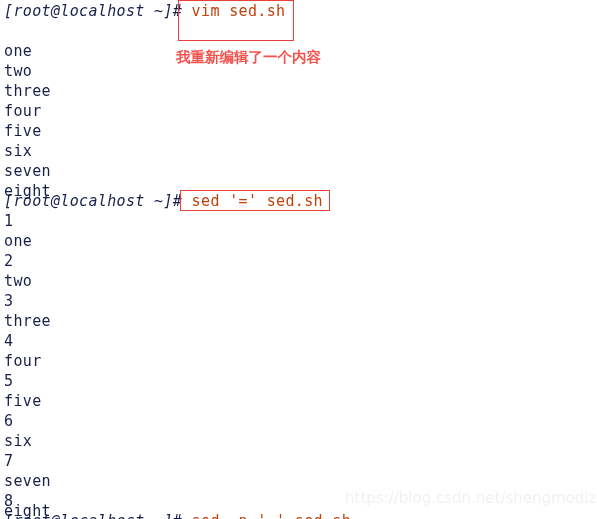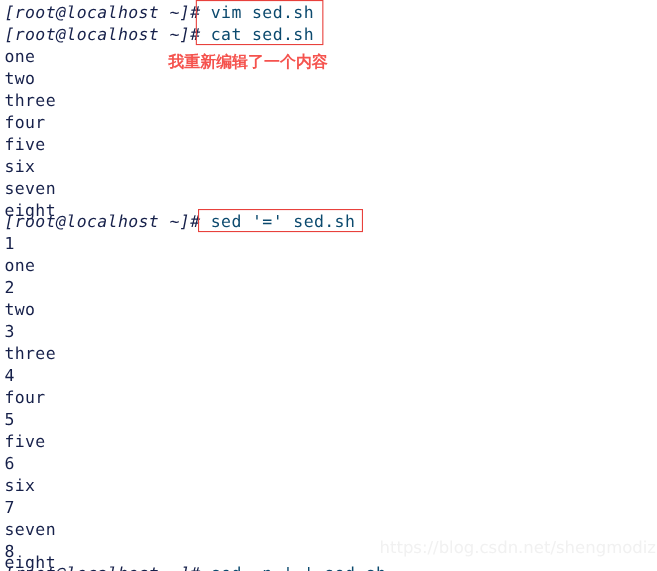--- a/index.html
+++ b/index.html
@@ -35,21 +35,21 @@
     color: #16204a;
     white-space: pre;
     letter-spacing: 0.35px;
   }
 
   .prompt {
     color: #16204a;
     font-style: italic;
   }
   .cmd {
-    color: #0c4a6e;
+    color: #c2410c;
   }
 
   
   .callout-box {
     position: absolute;
     border: 1.5px solid #e8413c;
     box-sizing: border-box;
     pointer-events: auto;
   }
 
@@ -80,21 +80,20 @@
     line-height: 23px;
   }
 </style>
 </head>
 <body>
 
 <div id="terminal">
 
   <div class="line" style="top:0px;"><span class="prompt">[root@localhost ~]#</span><span class="cmd"> vim sed.sh</span></div>
 
-  <div class="line" style="top:20px;"><span class="prompt">[root@localhost ~]#</span><span class="cmd"> cat sed.sh</span></div>
 
   <div class="line" style="top:40px;">one</div>
   <div class="line" style="top:60px;">two</div>
   <div class="line" style="top:80px;">three</div>
   <div class="line" style="top:100px;">four</div>
   <div class="line" style="top:120px;">five</div>
   <div class="line" style="top:140px;">six</div>
   <div class="line" style="top:160px;">seven</div>
   <div class="line" style="top:180px;">eight</div>
 
@@ -115,17 +114,17 @@
   <div class="line" style="top:450px;">7</div>
   <div class="line" style="top:470px;">seven</div>
   <div class="line" style="top:490px;">8</div>
   <div class="line" style="top:500px;">eight</div>
 
   <div class="line clipped" style="top:510px;"><span class="prompt">[root@localhost ~]#</span><span class="cmd"> sed -n '=' sed.sh</span></div>
 
   <div class="callout-box" style="left:178px; top:0px; width:116px; height:41px;"></div>
   <div class="callout-box" style="left:180px; top:190px; width:150px; height:21px;"></div>
 
-  <div class="note" style="left:153px; top:48px;">我重新编辑了一个内容</div>
+  <div class="note" style="left:176px; top:48px;">我重新编辑了一个内容</div>
 
   <div class="watermark" style="left:345px; top:489px;">https://blog.csdn.net/shengmodizu</div>
 
 </div>
 
 </body></html>

